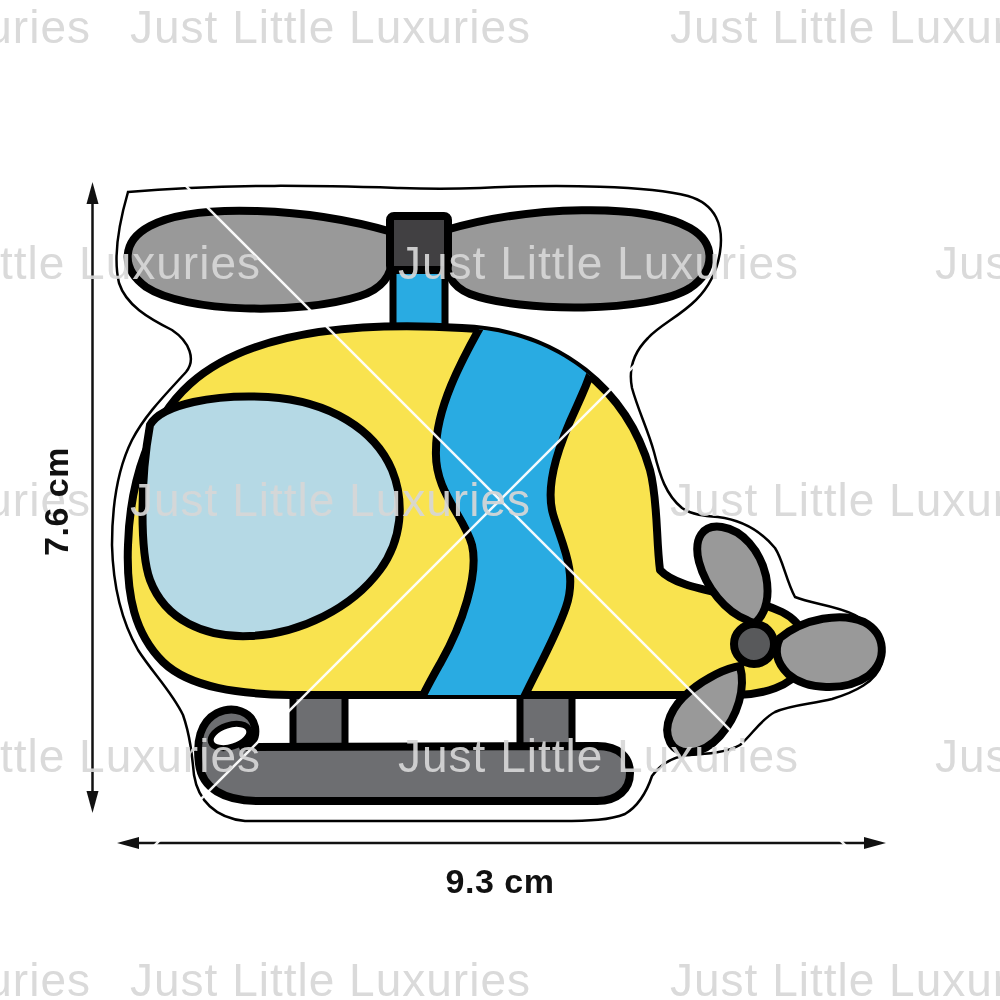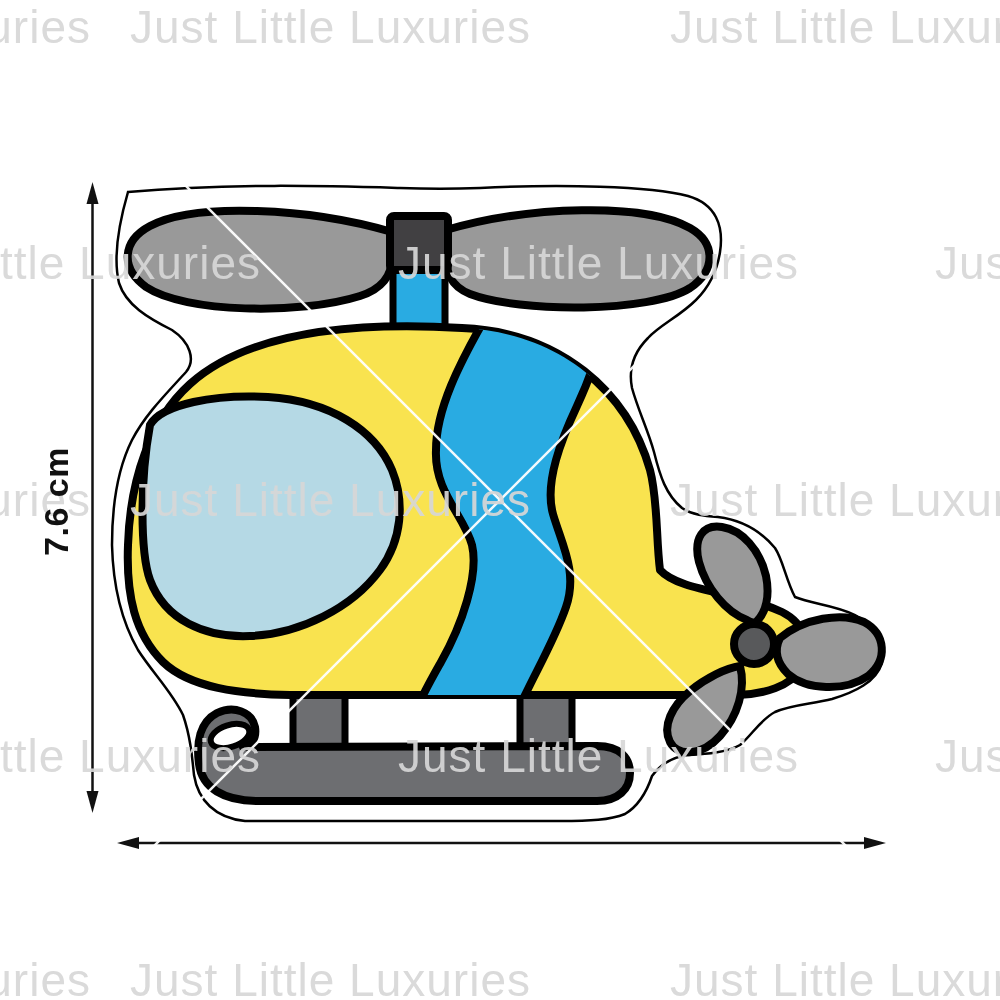--- a/index.html
+++ b/index.html
@@ -138,14 +138,15 @@
     <span class="wm" style="left:-140px;top:733px">Just Little Luxuries</span>
     <span class="wm" style="left:398px;top:733px">Just Little Luxuries</span>
     <span class="wm" style="left:935px;top:733px">Just Little Luxuries</span>
 
     <span class="wm" style="left:-310px;top:957px">Just Little Luxuries</span>
     <span class="wm" style="left:130px;top:957px">Just Little Luxuries</span>
     <span class="wm" style="left:670px;top:957px">Just Little Luxuries</span>
   </div>
 
   <div class="dim-label" id="dim-h-label">7.6 cm</div>
+  <div class="dim-label" id="dim-w-label">9.3 cm</div>
 
 </div>
 
 </body></html>

